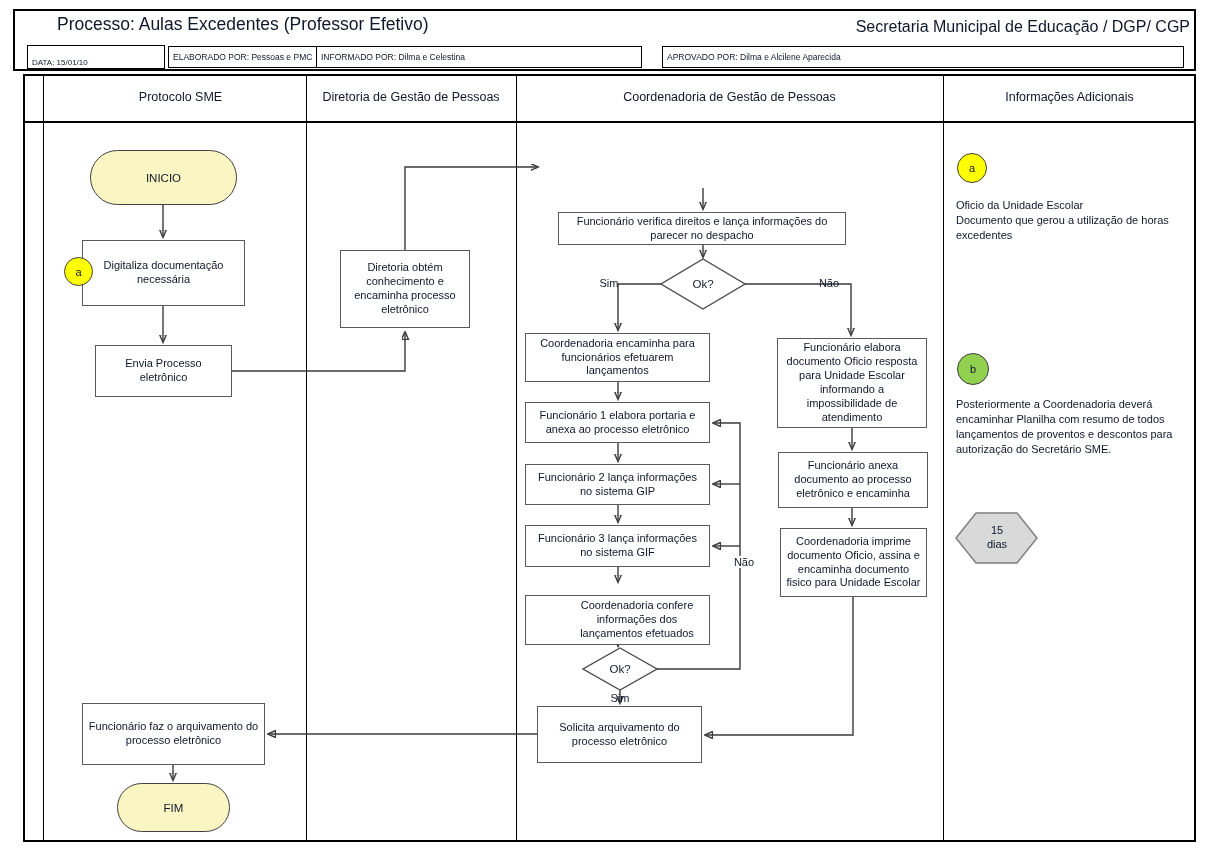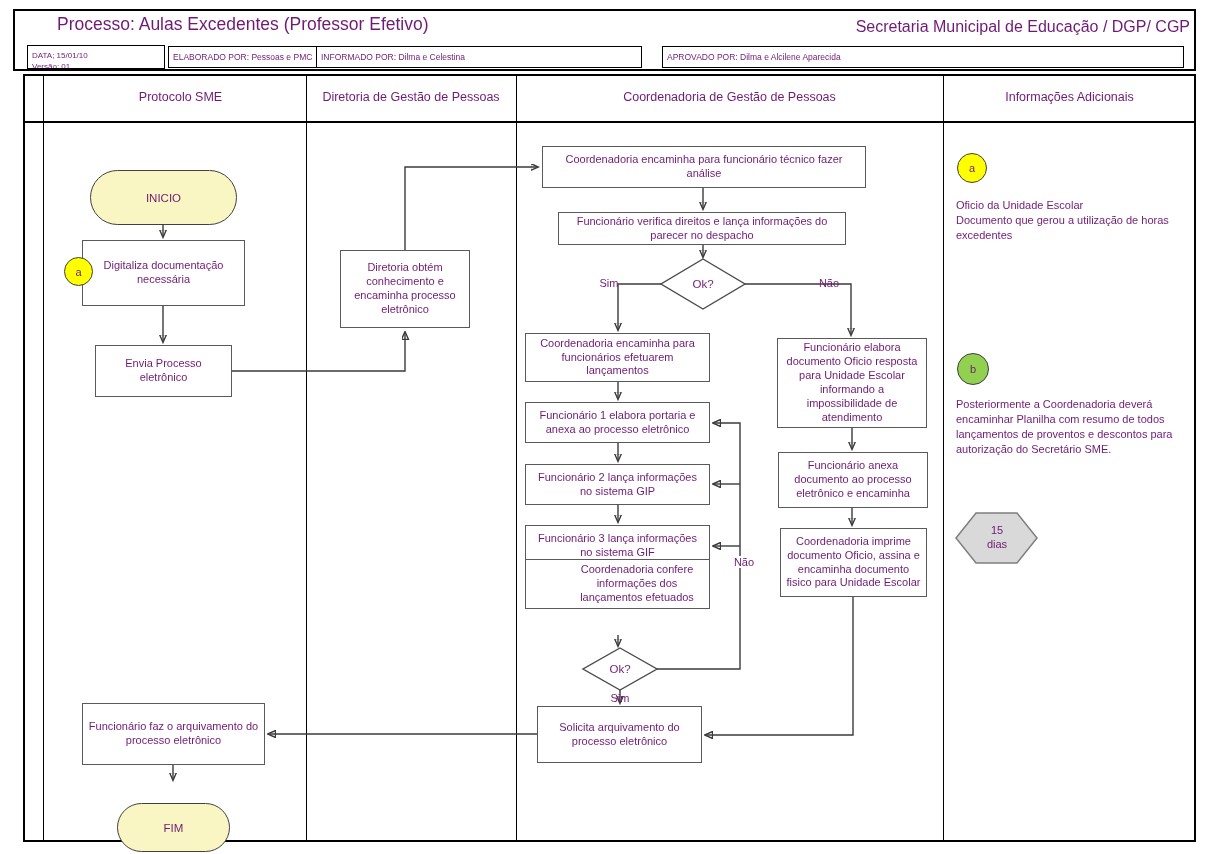--- a/index.html
+++ b/index.html
@@ -1,38 +1,38 @@
 <!DOCTYPE html>
 <html><head>
 <meta charset="utf-8">
 <style>
   html,body{margin:0;padding:0;background:#fff;}
   #page{
     position:relative;width:1209px;height:854px;background:#fff;
-    font-family:"Liberation Sans",sans-serif;color:#701a75;overflow:hidden;border-radius:20px;
+    font-family:"Liberation Sans",sans-serif;color:#0f172a;overflow:hidden;border-radius:20px;
   }
   .abs{position:absolute;box-sizing:border-box;}
   
   .frame-header{left:13px;top:9px;width:1183px;height:62px;border:2px solid #000;}
   .title{left:57px;top:14px;font-size:17.5px;}
   .org{top:18px;right:19px;font-size:16px;}
   .meta{border:1px solid #000;background:#fff;font-size:8.5px;display:flex;align-items:center;padding:0 4px;white-space:nowrap;overflow:hidden;}
-  .meta-data{left:27px;top:45px;width:138px;height:24px;font-size:8px;display:block;line-height:1.35;padding-top:5px;}
+  .meta-data{left:27px;top:45px;width:138px;height:24px;font-size:8px;display:block;line-height:1.35;padding-top:12px;}
   .meta-elab{left:168px;top:46px;width:160px;height:22px;}
   .meta-inf{left:316px;top:46px;width:326px;height:22px;}
   .meta-apr{left:662px;top:46px;width:522px;height:22px;}
   
   .pool{left:23px;top:74px;width:1173px;height:768px;border:2px solid #000;}
   .vline{top:74px;height:768px;width:0;border-left:1px solid #000;}
   .lane-sep{left:23px;top:121px;width:1173px;height:2px;background:#000;}
   .lane-title{top:90px;font-size:12.5px;text-align:center;}
   
   .node{background:#fff;border:1.5px solid #5a5a5a;display:flex;align-items:center;justify-content:center;
         text-align:center;font-size:11px;line-height:1.27;padding:2px 5px;z-index:2;}
-  .terminal{border:1.3px solid #404040;border-radius:28px;z-index:2;display:flex;align-items:center;justify-content:center;font-size:11.5px;margin-top:20px;}
+  .terminal{border:1.3px solid #404040;border-radius:28px;z-index:2;display:flex;align-items:center;justify-content:center;font-size:11.5px;}
   .marker{border-radius:50%;border:1.2px solid #404040;display:flex;align-items:center;justify-content:center;font-size:11px;z-index:3;}
   .note{font-size:11px;line-height:1.35;white-space:pre-line;z-index:2;}
   .edge-label{font-size:11px;z-index:3;text-align:center;}
   .shape-label{font-size:11.5px;z-index:3;text-align:center;line-height:1.3;}
   svg.layer{position:absolute;left:0;top:0;z-index:1;}
   svg.layer path{fill:none;stroke:#3b3b3b;stroke-width:1.4;}
 </style>
 </head>
 <body>
 
@@ -103,31 +103,30 @@
 
   <div class="abs terminal" style="left:90px;top:150px;width:147px;height:55px;background:#F9F6C3;">INICIO</div>
   <div class="abs node" style="left:82px;top:240px;width:163px;height:66px;">Digitaliza documentação necessária</div>
   <div class="abs marker" style="left:64px;top:257px;width:29px;height:29px;background:#FFFF00;">a</div>
   <div class="abs node" style="left:95px;top:345px;width:137px;height:52px;">Envia Processo eletrônico</div>
   <div class="abs node" style="left:82px;top:703px;width:183px;height:62px;">Funcionário faz o arquivamento do processo eletrônico</div>
   <div class="abs terminal" style="left:117px;top:783px;width:113px;height:49px;background:#F9F6C3;">FIM</div>
 
   <div class="abs node" style="left:340px;top:250px;width:130px;height:78px;">Diretoria obtém conhecimento e encaminha processo eletrônico</div>
 
-  <div class="abs node" style="left:542px;top:146px;width:324px;height:42px;">Coordenadoria encaminha para funcionário técnico fazer análise</div>
   <div class="abs node" style="left:558px;top:212px;width:288px;height:33px;">Funcionário verifica direitos e lança informações do parecer no despacho</div>
   <div class="abs shape-label" style="left:675px;top:277px;width:56px;">Ok?</div>
   <div class="abs edge-label" style="left:591px;top:277px;width:36px;">Sim</div>
   <div class="abs edge-label" style="left:811px;top:277px;width:36px;">Não</div>
 
   <div class="abs node" style="left:525px;top:333px;width:185px;height:49px;">Coordenadoria encaminha para funcionários efetuarem lançamentos</div>
   <div class="abs node" style="left:525px;top:402px;width:185px;height:41px;">Funcionário 1 elabora portaria e anexa ao processo eletrônico</div>
   <div class="abs node" style="left:525px;top:464px;width:185px;height:41px;">Funcionário 2 lança informações no sistema GIP</div>
   <div class="abs node" style="left:525px;top:525px;width:185px;height:42px;">Funcionário 3 lança informações no sistema GIF</div>
-  <div class="abs node" style="left:525px;top:559px;width:185px;height:50px;padding-left:44px;">Coordenadoria confere informações dos lançamentos efetuados</div>
+  <div class="abs node" style="left:525px;top:595px;width:185px;height:50px;padding-left:44px;">Coordenadoria confere informações dos lançamentos efetuados</div>
   <div class="abs edge-label" style="left:726px;top:556px;width:36px;background:#fff;">Não</div>
   <div class="abs shape-label" style="left:592px;top:662px;width:56px;">Ok?</div>
   <div class="abs edge-label" style="left:602px;top:692px;width:36px;">Sim</div>
   <div class="abs node" style="left:537px;top:706px;width:165px;height:57px;">Solicita arquivamento do processo eletrônico</div>
 
   <div class="abs node" style="left:777px;top:338px;width:150px;height:90px;">Funcionário elabora documento Oficio resposta para Unidade Escolar informando a impossibilidade de atendimento</div>
   <div class="abs node" style="left:778px;top:452px;width:150px;height:56px;">Funcionário anexa documento ao processo eletrônico e encaminha</div>
   <div class="abs node" style="left:780px;top:528px;width:147px;height:69px;">Coordenadoria imprime documento Oficio, assina e encaminha documento fisico para Unidade Escolar</div>
 
   <div class="abs marker" style="left:957px;top:153px;width:30px;height:30px;background:#FFFF00;">a</div>

